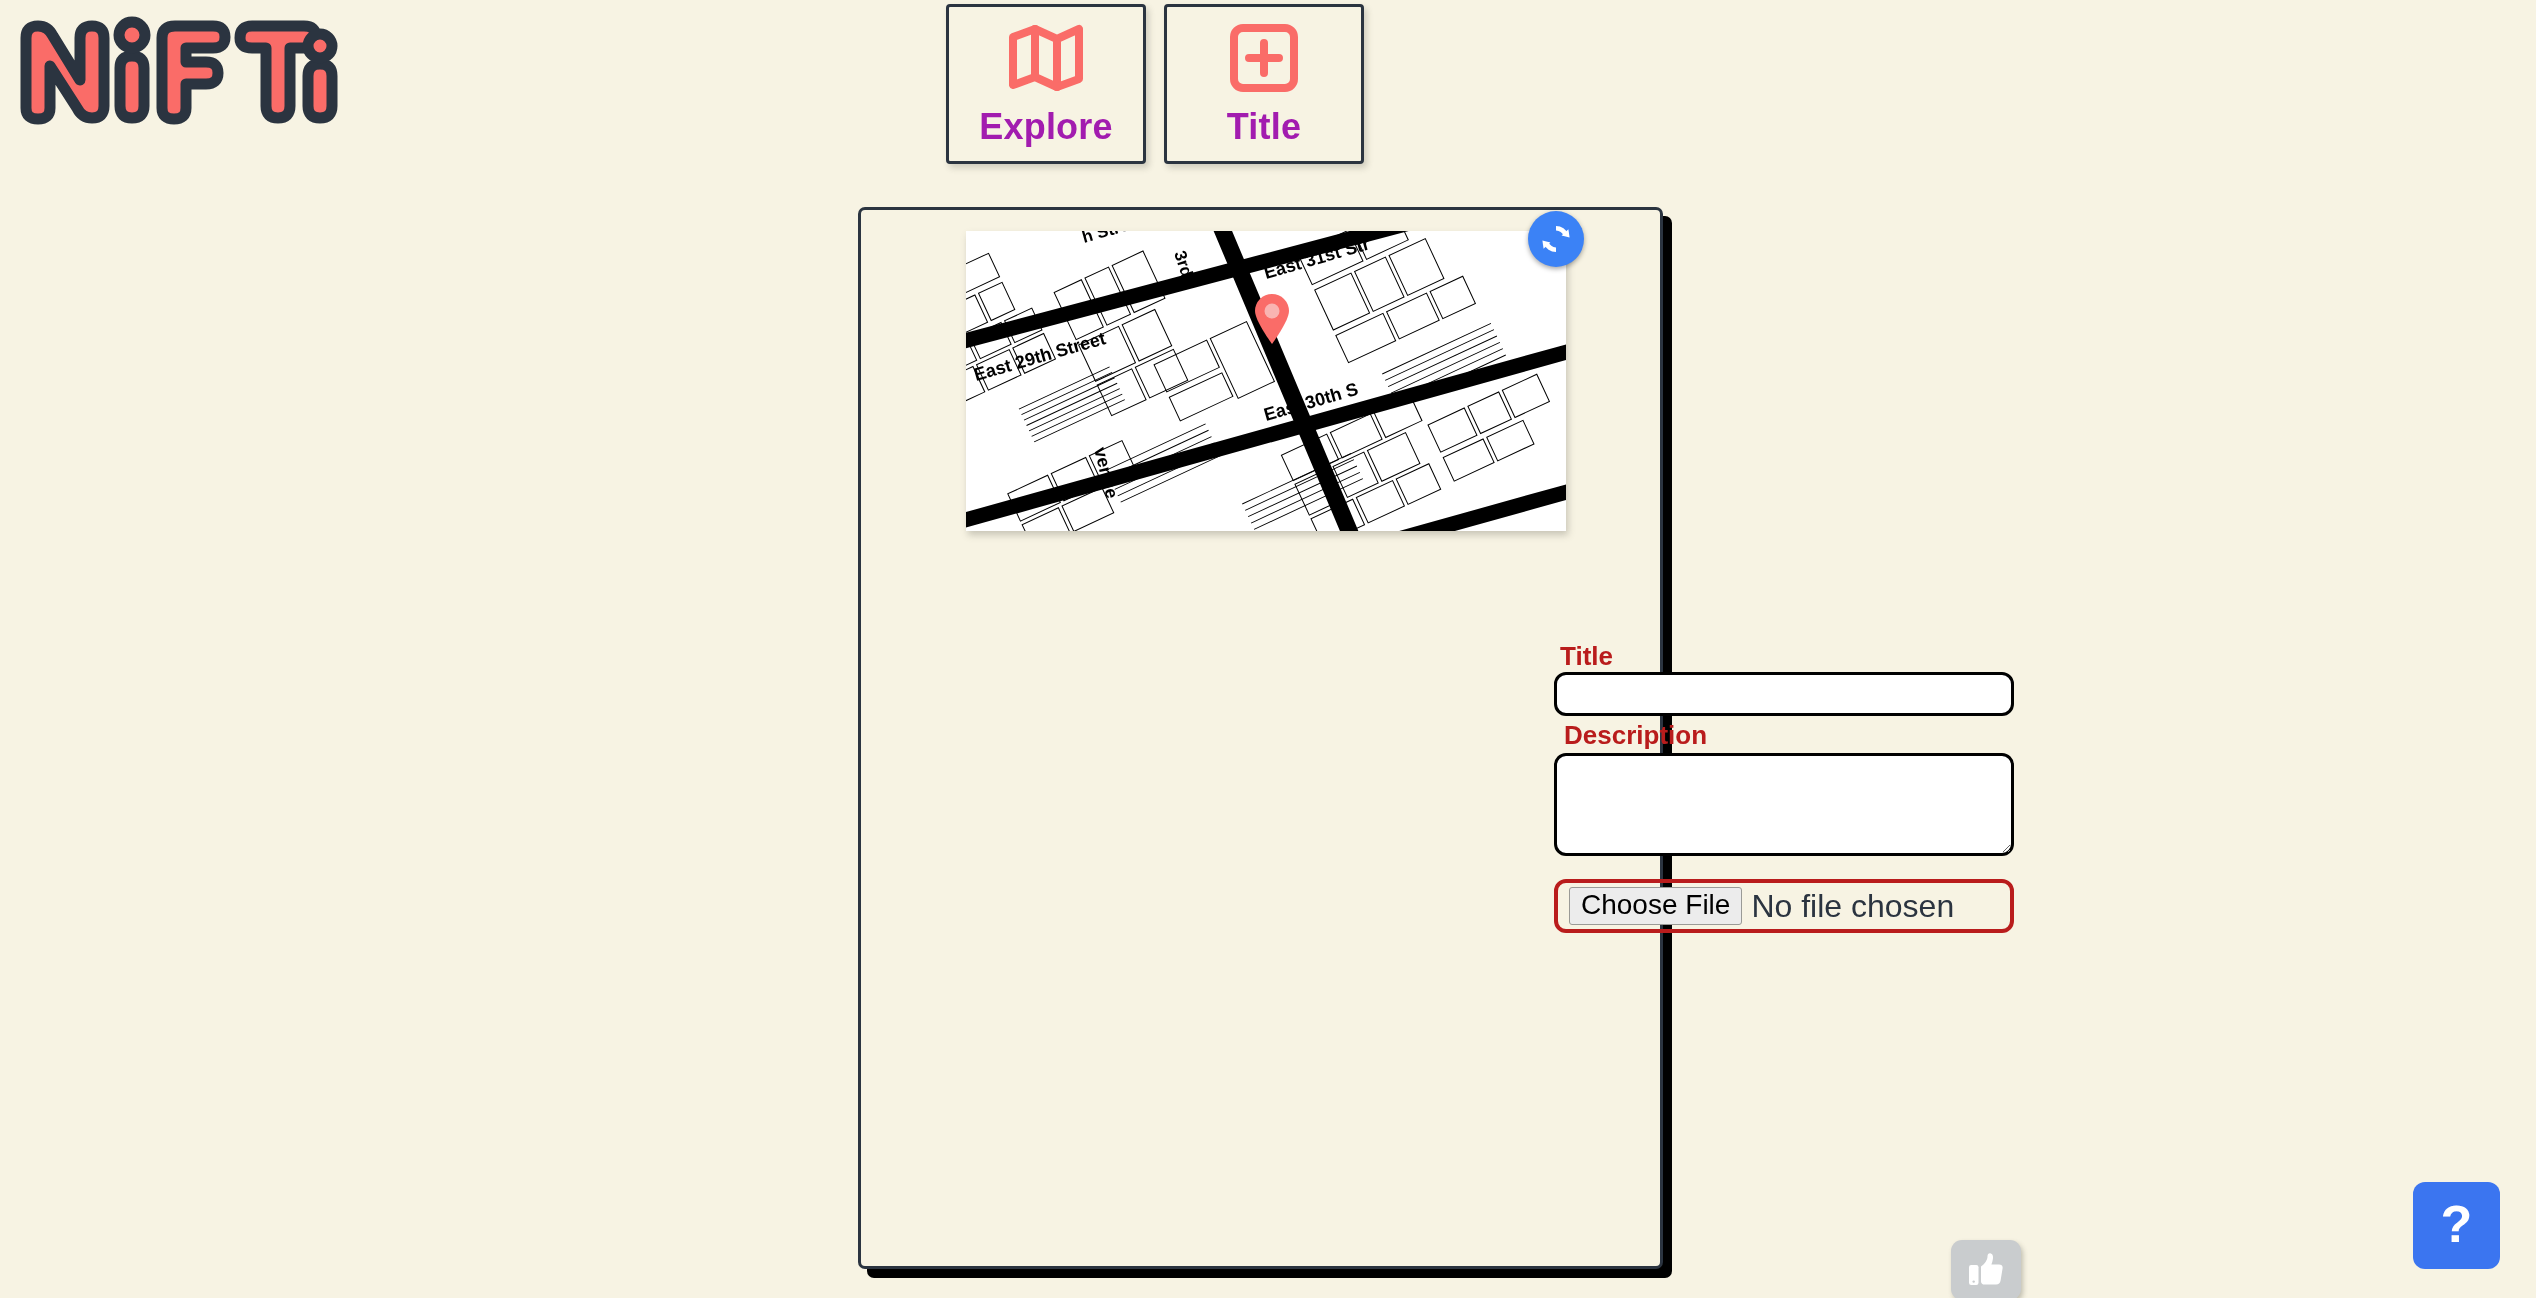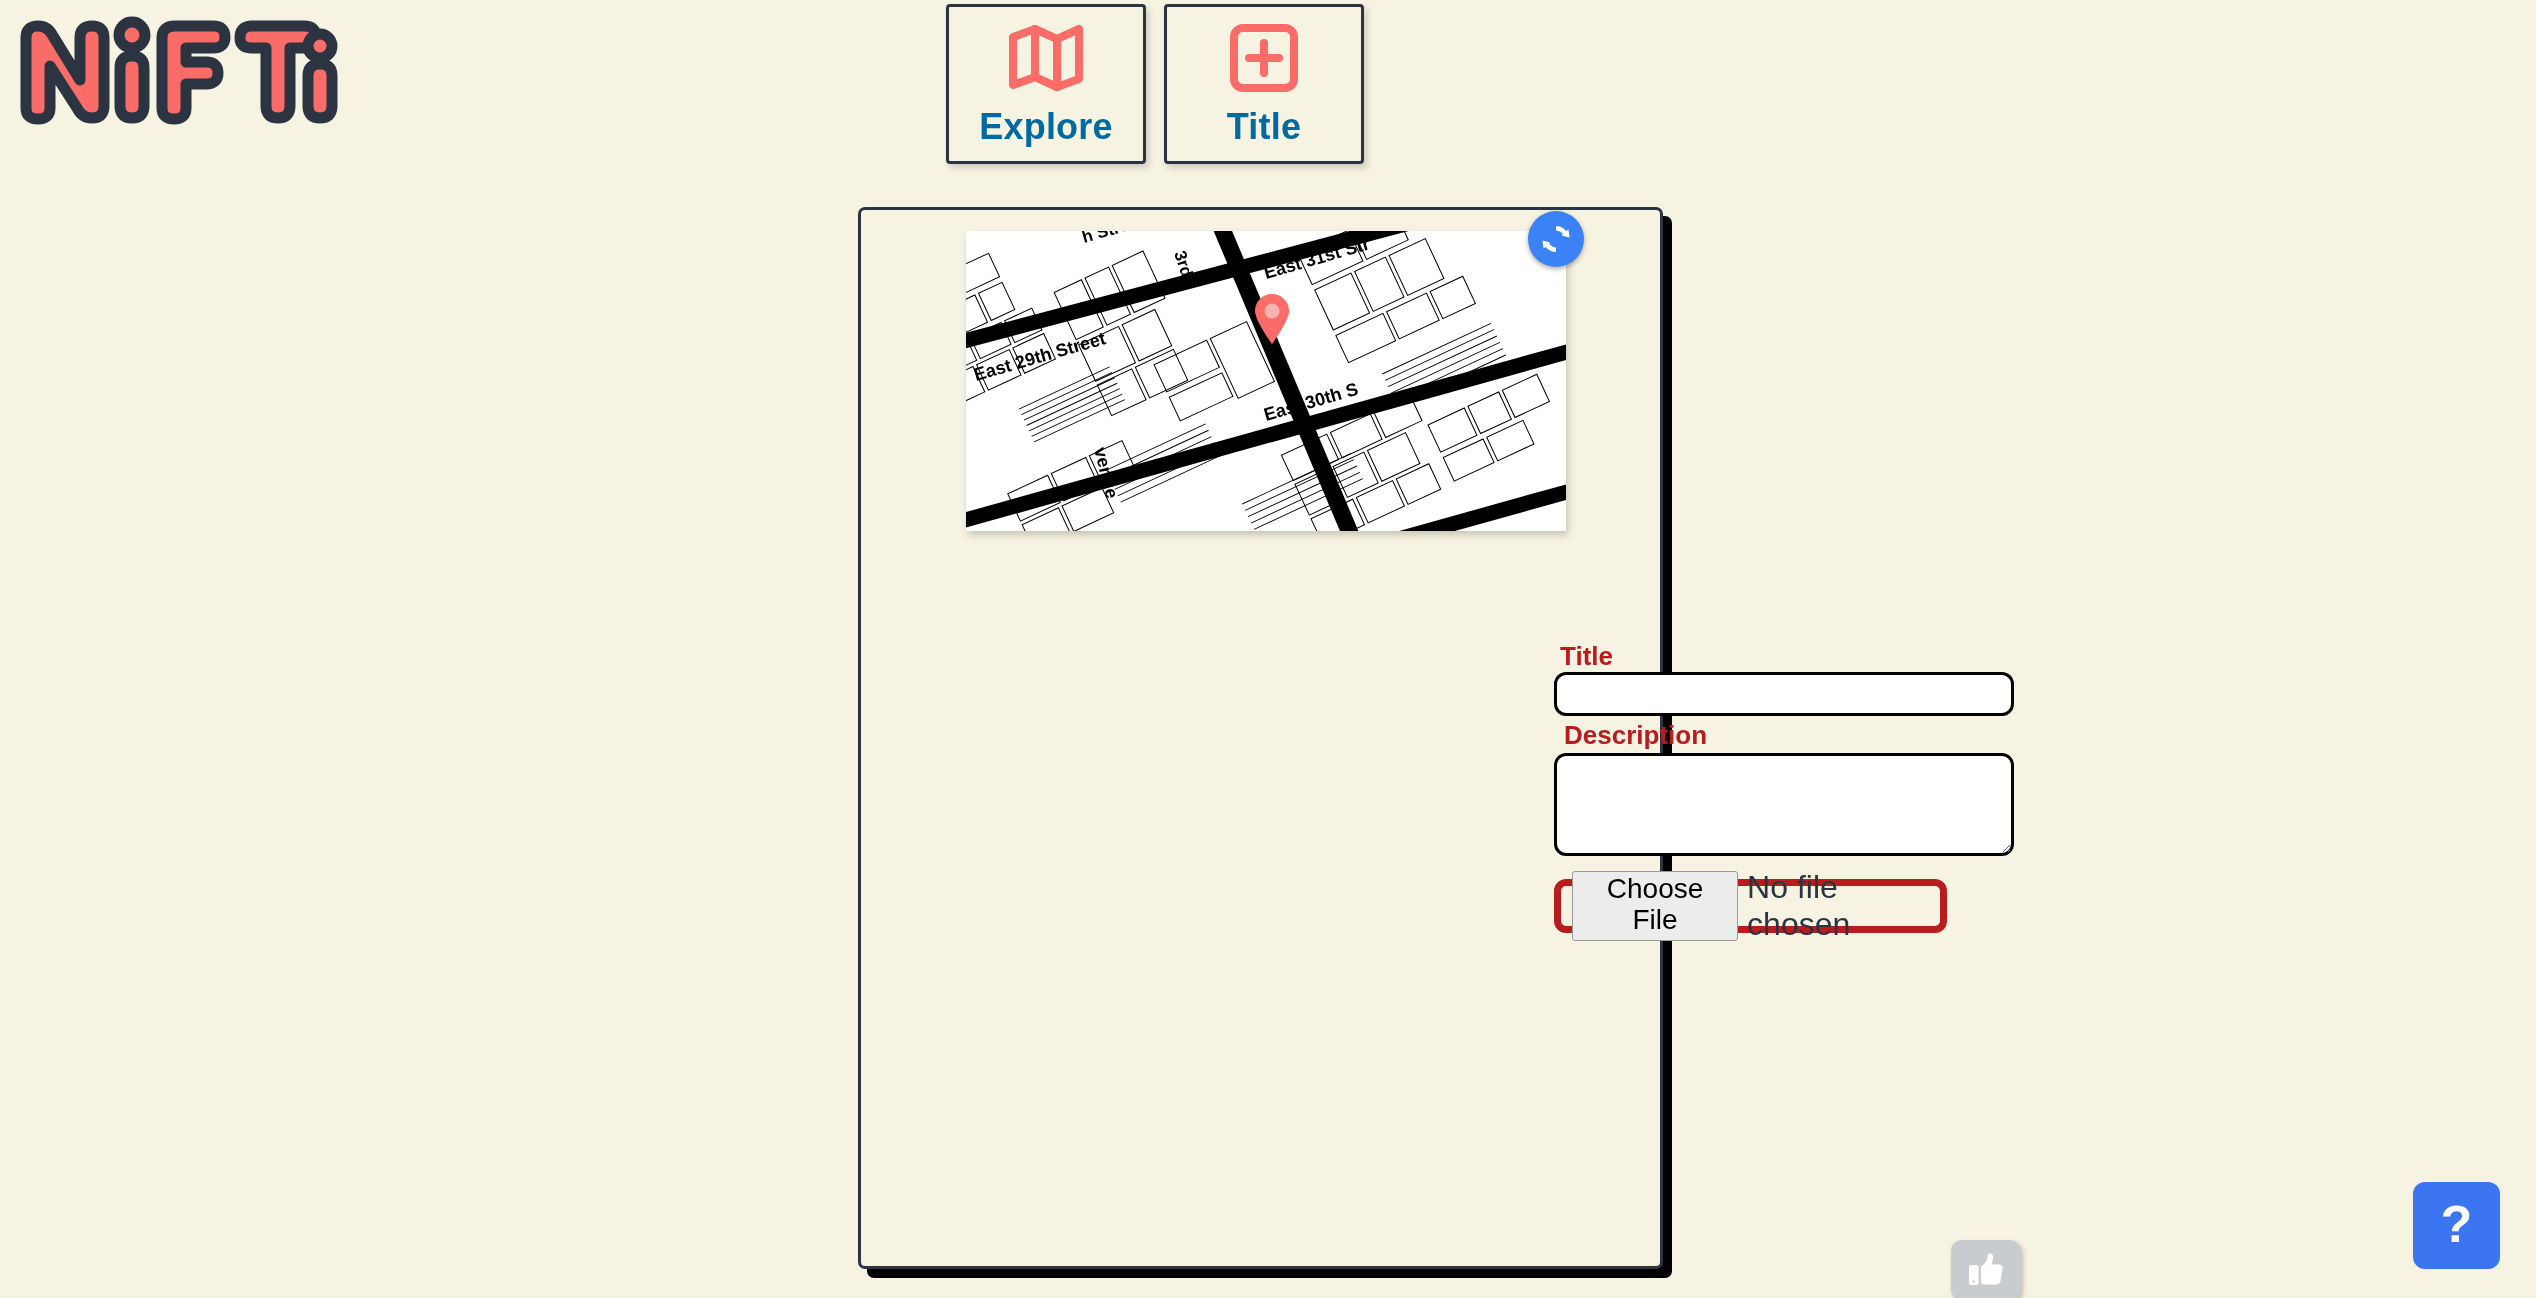--- a/index.html
+++ b/index.html
@@ -51,21 +51,21 @@
   }
   .nav-btn .nav-icon {
     display: flex;
     align-items: center;
     justify-content: center;
     height: 84px;
   }
   .nav-btn .nav-label {
     font-size: 36px;
     font-weight: bold;
-    color: #0369a1;
+    color: #a21caf;
     letter-spacing: 0.2px;
   }
 
   
   #card {
     position: absolute;
     left: 858px;
     top: 207px;
     width: 805px;
     height: 1062px;
@@ -158,24 +158,24 @@
     font-family: "Liberation Sans", sans-serif;
     padding: 8px 10px;
     outline: none;
     resize: vertical;
     color: #2b3440;
   }
   #file-row {
     position: absolute;
     left: 693px;
     top: 669px;
-    width: 393px;
+    width: 460px;
     height: 54px;
     background: transparent;
-    border: 7px solid #b91c1c;
+    border: 4px solid #b91c1c;
     border-radius: 12px;
     box-sizing: border-box;
     display: flex;
     align-items: center;
     padding-left: 11px;
     gap: 0px;
     cursor: pointer;
   }
   #choose-file-btn {
     background: #ececec;

